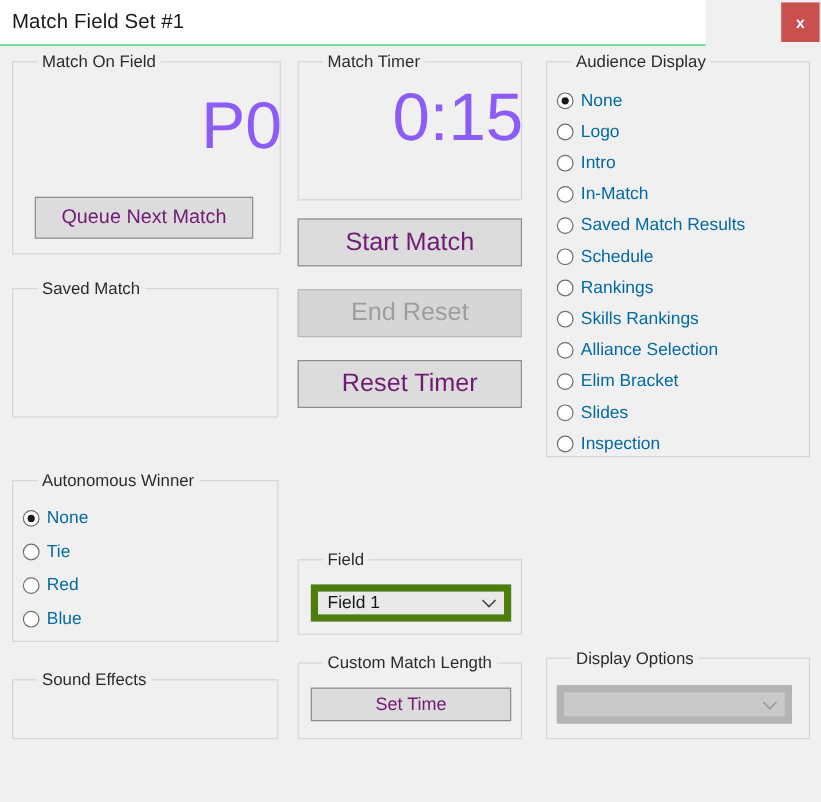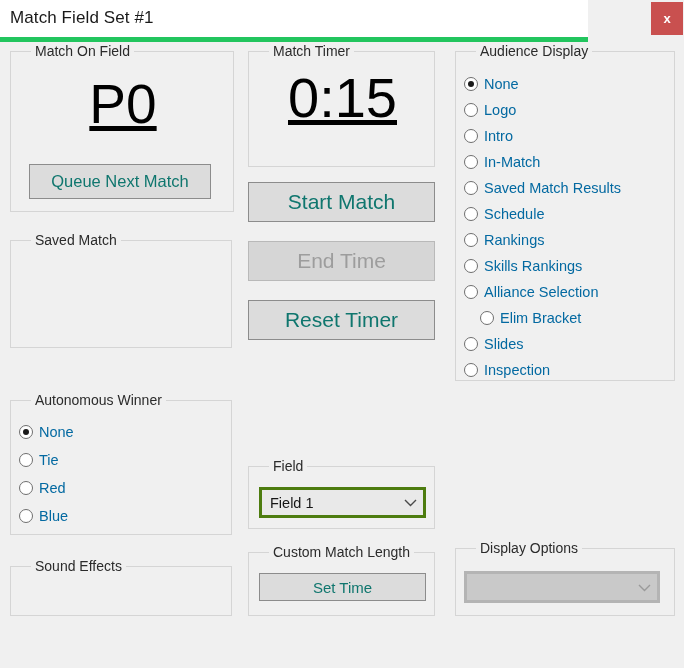--- a/index.html
+++ b/index.html
@@ -15,21 +15,21 @@
     position: relative;
   }
 
   
   #titlebar {
     position: absolute;
     left: 0; top: 0;
     width: 588px;
     height: 37px;
     background: #ffffff;
-    border-bottom: 5px solid #22c55e;
+    border-bottom: 1px solid #22c55e;
   }
   #title-text {
     position: absolute;
     left: 10px;
     top: 8px;
     font-size: 17px;
     color: #1a1a1a;
     letter-spacing: 0.1px;
     white-space: nowrap;
   }
@@ -68,43 +68,42 @@
     white-space: nowrap;
     margin-left: 11px;
   }
 
   
   .btn {
     position: absolute;
     box-sizing: border-box;
     background: #dcdcdc;
     border: 1px solid #8c8c8c;
-    color: #0f766e;
+    color: #701a75;
     display: flex;
     align-items: center;
     justify-content: center;
     cursor: pointer;
     user-select: none;
     font-family: "Liberation Sans", sans-serif;
   }
   .btn.disabled {
     color: #9d9d9d;
     border-color: #b9b9b9;
     background: #d6d6d6;
     cursor: default;
   }
 
   
   .readout {
     position: absolute;
-    text-align: center;
-    color: #000000;
+    text-align: right;
+    color: #8b5cf6;
     font-family: "Liberation Sans", sans-serif;
     user-select: none;
-    text-decoration: underline;
   }
 
   
   .radio-row {
     position: absolute;
     display: flex;
     align-items: center;
     cursor: pointer;
     user-select: none;
     height: 20px;
@@ -157,21 +156,21 @@
     border: solid #8a8a8a;
     border-width: 0 2px 2px 0;
     transform: rotate(42deg);
   }
 
   
   .combo {
     position: absolute;
     box-sizing: border-box;
     background: #e9e9e9;
-    border: 3px solid #4d7c0f;
+    border: 6px solid #4d7c0f;
     display: flex;
     align-items: center;
     cursor: pointer;
     user-select: none;
   }
   .combo .combo-value {
     flex: 1 1 auto;
     padding-left: 8px;
     font-size: 14.5px;
     color: #151515;
@@ -236,21 +235,21 @@
   <div class="legend">Sound Effects</div>
 </div>
 
 <div class="group" style="left:248px; top:51px; width:187px; height:116px;">
   <div class="legend">Match Timer</div>
   <div class="readout" style="left:0; top:18px; width:187px; font-size:56px; line-height:1;">0:15</div>
 </div>
 
 <div class="btn" style="left:248px; top:182px; width:187px; height:40px; font-size:21px;">Start Match</div>
 
-<div class="btn disabled" style="left:248px; top:241px; width:187px; height:40px; font-size:21px;">End Time</div>
+<div class="btn disabled" style="left:248px; top:241px; width:187px; height:40px; font-size:21px;">End Reset</div>
 
 <div class="btn" style="left:248px; top:300px; width:187px; height:40px; font-size:21px;">Reset Timer</div>
 
 <div class="group" style="left:248px; top:466px; width:187px; height:63px;">
   <div class="legend">Field</div>
   <div class="combo" style="left:10px; top:20px; width:167px; height:31px;">
     <span class="combo-value">Field 1</span>
     <span class="chev">
       <svg width="13" height="8" viewBox="0 0 13 8" aria-hidden="true">
         <path d="M1 1 L6.5 6.5 L12 1" fill="none" stroke="#4a4a4a" stroke-width="1.4"></path>
@@ -296,21 +295,21 @@
     <span class="radio-label">Rankings</span>
   </div>
   <div class="radio-row" style="left:8px; top:230px;">
     <span class="radio-mark"></span>
     <span class="radio-label">Alliance Selection</span>
   </div>
   <div class="radio-row" style="left:8px; top:204px;">
     <span class="radio-mark"></span>
     <span class="radio-label">Skills Rankings</span>
   </div>
-  <div class="radio-row" style="left:24px; top:256px;">
+  <div class="radio-row" style="left:8px; top:256px;">
     <span class="radio-mark"></span>
     <span class="radio-label">Elim Bracket</span>
   </div>
   <div class="radio-row" style="left:8px; top:282px;">
     <span class="radio-mark"></span>
     <span class="radio-label">Slides</span>
   </div>
   <div class="radio-row" style="left:8px; top:308px;">
     <span class="radio-mark"></span>
     <span class="radio-label">Inspection</span>

